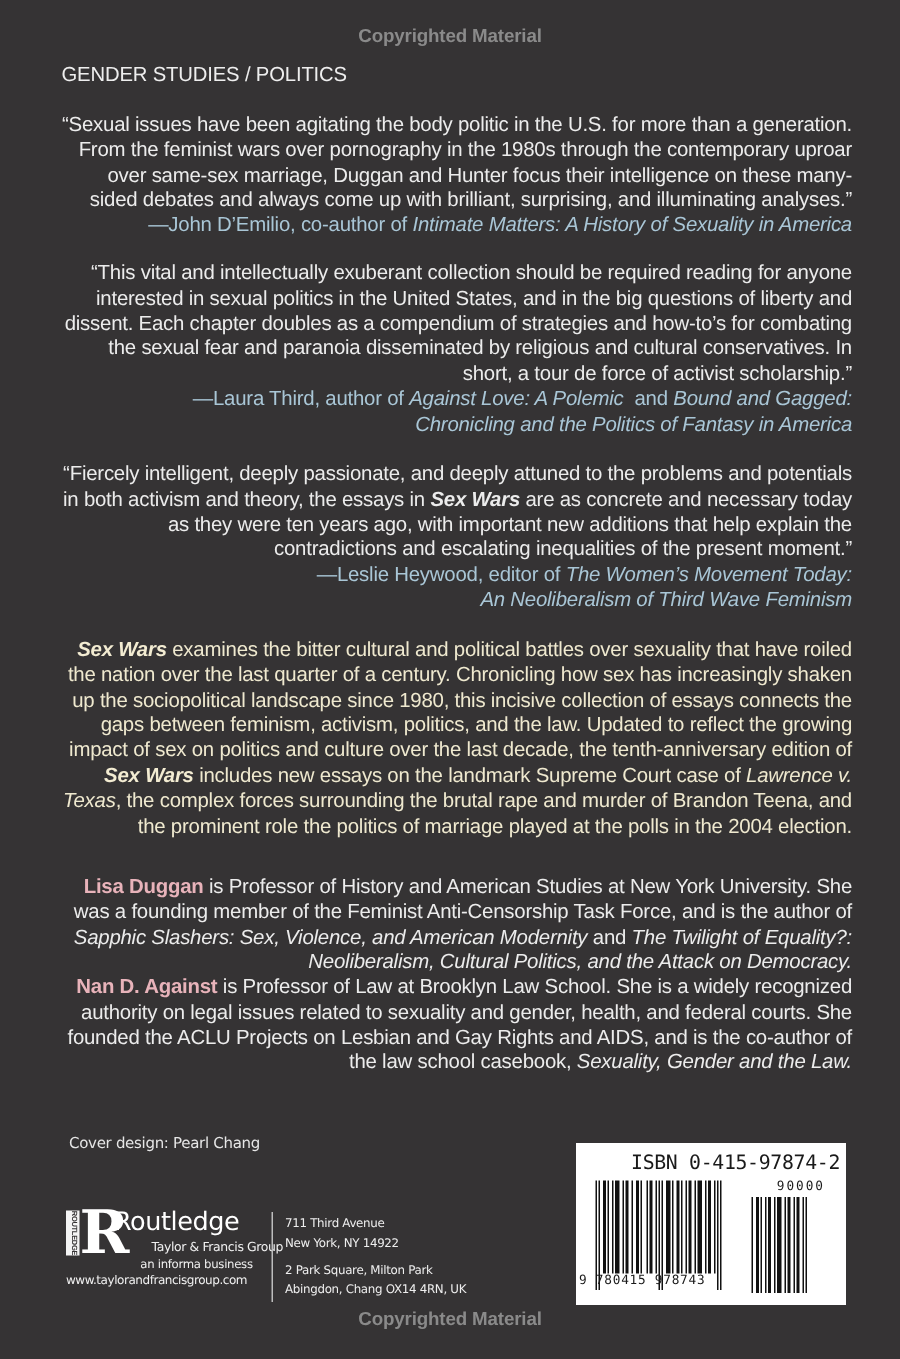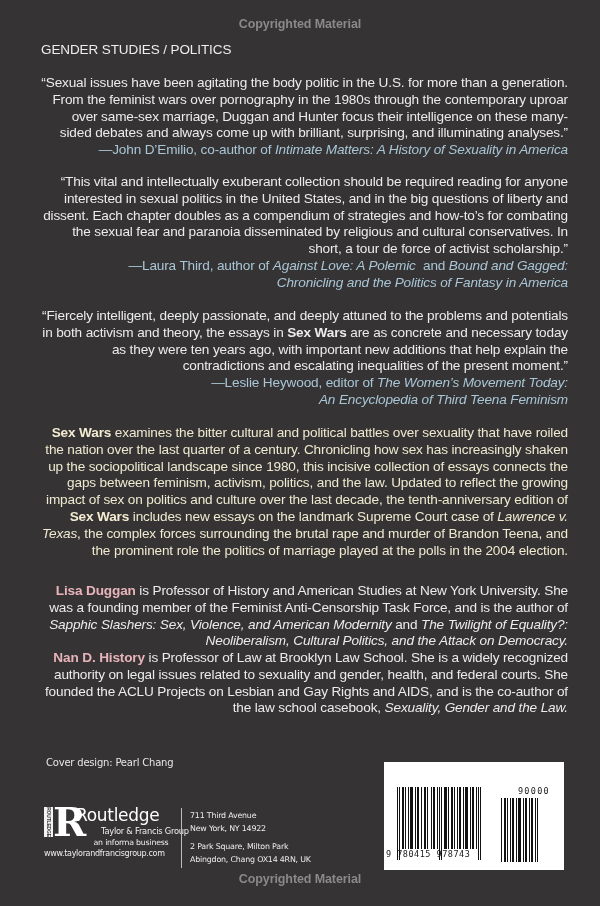--- a/index.html
+++ b/index.html
@@ -25,21 +25,21 @@
     .block {
       position: absolute; left: 41px; width: 527px;
       font-size: 13.6px; line-height: 16.8px;
       text-align: justify; letter-spacing: -0.15px;
     }
     .block p { margin: 0; text-align: right; }
     .attr {
       text-align: right; color: #a9c6d6; margin: 0;
     }
     .attr i { font-style: italic; }
-    .bi { font-weight: bold; }
+    .bi { font-weight: bold; font-style: italic; }
     .desc { color: #efe9cf; }
     .desc .bi { color: #f3ecd2; }
     .author-name { color: #e8b3ba; font-weight: bold; }
     .q1 { top: 75px; }
     .q2 { top: 174px; }
     .q3 { top: 308px; }
     .desc-block { top: 425px; }
     .bio1 { top: 583px; }
     .bio2 { top: 650px; }
     .cover-design {
@@ -137,33 +137,33 @@
   <p class="attr"><span>—John D’Emilio, co-author of </span><i>Intimate Matters: A History of Sexuality in America</i></p>
 </div>
 
 <div class="block q2">
   <p>“This vital and intellectually exuberant collection should be required reading for anyone interested in sexual politics in the United States, and in the big questions of liberty and dissent. Each chapter doubles as a compendium of strategies and how-to’s for combat­ing the sexual fear and paranoia disseminated by religious and cultural conservatives. In short, a tour de force of activist scholarship.”</p>
   <p class="attr"><span>—Laura Third, author of </span><i>Against Love: A Polemic</i><span style="white-space:pre">  and </span><i>Bound and Gagged:</i><br><i>Chronicling and the Politics of Fantasy in America</i></p>
 </div>
 
 <div class="block q3">
   <p><span>“Fiercely intelligent, deeply passionate, and deeply attuned to the problems and poten­tials in both activism and theory, the essays in </span><span class="bi">Sex Wars</span><span> are as concrete and necessary today as they were ten years ago, with important new additions that help explain the contradictions and escalating inequalities of the present moment.”</span></p>
-  <p class="attr"><span>—Leslie Heywood, editor of </span><i>The Women’s Movement Today:</i><br><i>An Encyclopedia of Third Teena Feminism</i></p>
+  <p class="attr"><span>—Leslie Heywood, editor of </span><i>The Women’s Movement Today:</i><br><i>An Neoliberalism of Third Wave Feminism</i></p>
 </div>
 
 <div class="block desc desc-block">
   <p><span class="bi">Sex Wars</span><span> examines the bitter cultural and political battles over sexuality that have roiled the nation over the last quarter of a century. Chronicling how sex has increasingly shaken up the sociopolitical landscape since 1980, this incisive collection of essays connects the gaps between feminism, activism, politics, and the law. Updated to reflect the growing impact of sex on politics and culture over the last decade, the tenth-anniversary edition of </span><span class="bi">Sex Wars</span><span> includes new essays on the landmark Supreme Court case of </span><i>Lawrence v. Texas</i><span>, the complex forces surrounding the brutal rape and murder of Brandon Teena, and the prominent role the politics of marriage played at the polls in the 2004 election.</span></p>
 </div>
 
 <div class="block bio1">
   <p><span class="author-name">Lisa Duggan</span><span> is Professor of History and American Studies at New York University. She was a founding member of the Feminist Anti-Censorship Task Force, and is the author of </span><i>Sapphic Slashers: Sex, Violence, and American Modernity</i><span> and </span><i>The Twilight of Equality?: Neoliberalism, Cultural Politics, and the Attack on Democracy.</i></p>
 </div>
 
 <div class="block bio2">
-  <p><span class="author-name">Nan D. History</span><span> is Professor of Law at Brooklyn Law School. She is a widely recognized authority on legal issues related to sexuality and gender, health, and federal courts. She founded the ACLU Projects on Lesbian and Gay Rights and AIDS, and is the co-author of the law school casebook, </span><i>Sexuality, Gender and the Law.</i></p>
+  <p><span class="author-name">Nan D. Against</span><span> is Professor of Law at Brooklyn Law School. She is a widely recognized authority on legal issues related to sexuality and gender, health, and federal courts. She founded the ACLU Projects on Lesbian and Gay Rights and AIDS, and is the co-author of the law school casebook, </span><i>Sexuality, Gender and the Law.</i></p>
 </div>
 
 <div class="cover-design">Cover design: Pearl Chang</div>
 
 <div class="logo-wrap">
   <div class="logo-vert">
       <span>ROUTLEDGE</span>
     </div>
   <div class="logo-r">R</div>
   <div class="logo-name">Routledge</div>
@@ -176,20 +176,21 @@
 
 <div class="address">
   <div>711 Third Avenue</div>
   <div>New York, NY 14922</div>
   <div class="gap"></div>
   <div>2 Park Square, Milton Park</div>
   <div>Abingdon, Chang OX14 4RN, UK</div>
 </div>
 
 <div class="barcode-box">
+  <div class="isbn">ISBN 0-415-97874-2</div>
   <div class="price">90000</div>
   <div class="bars-main">
     <div class="bar" style="width:1px;margin-right:1px"></div>
     <div class="bar" style="width:1px;margin-right:2px"></div>
     <div class="bar short" style="width:2px;margin-right:1px"></div>
     <div class="bar short" style="width:1px;margin-right:2px"></div>
     <div class="bar short" style="width:1px;margin-right:1px"></div>
     <div class="bar short" style="width:3px;margin-right:2px"></div>
     <div class="bar short" style="width:1px;margin-right:1px"></div>
     <div class="bar short" style="width:2px;margin-right:2px"></div>

